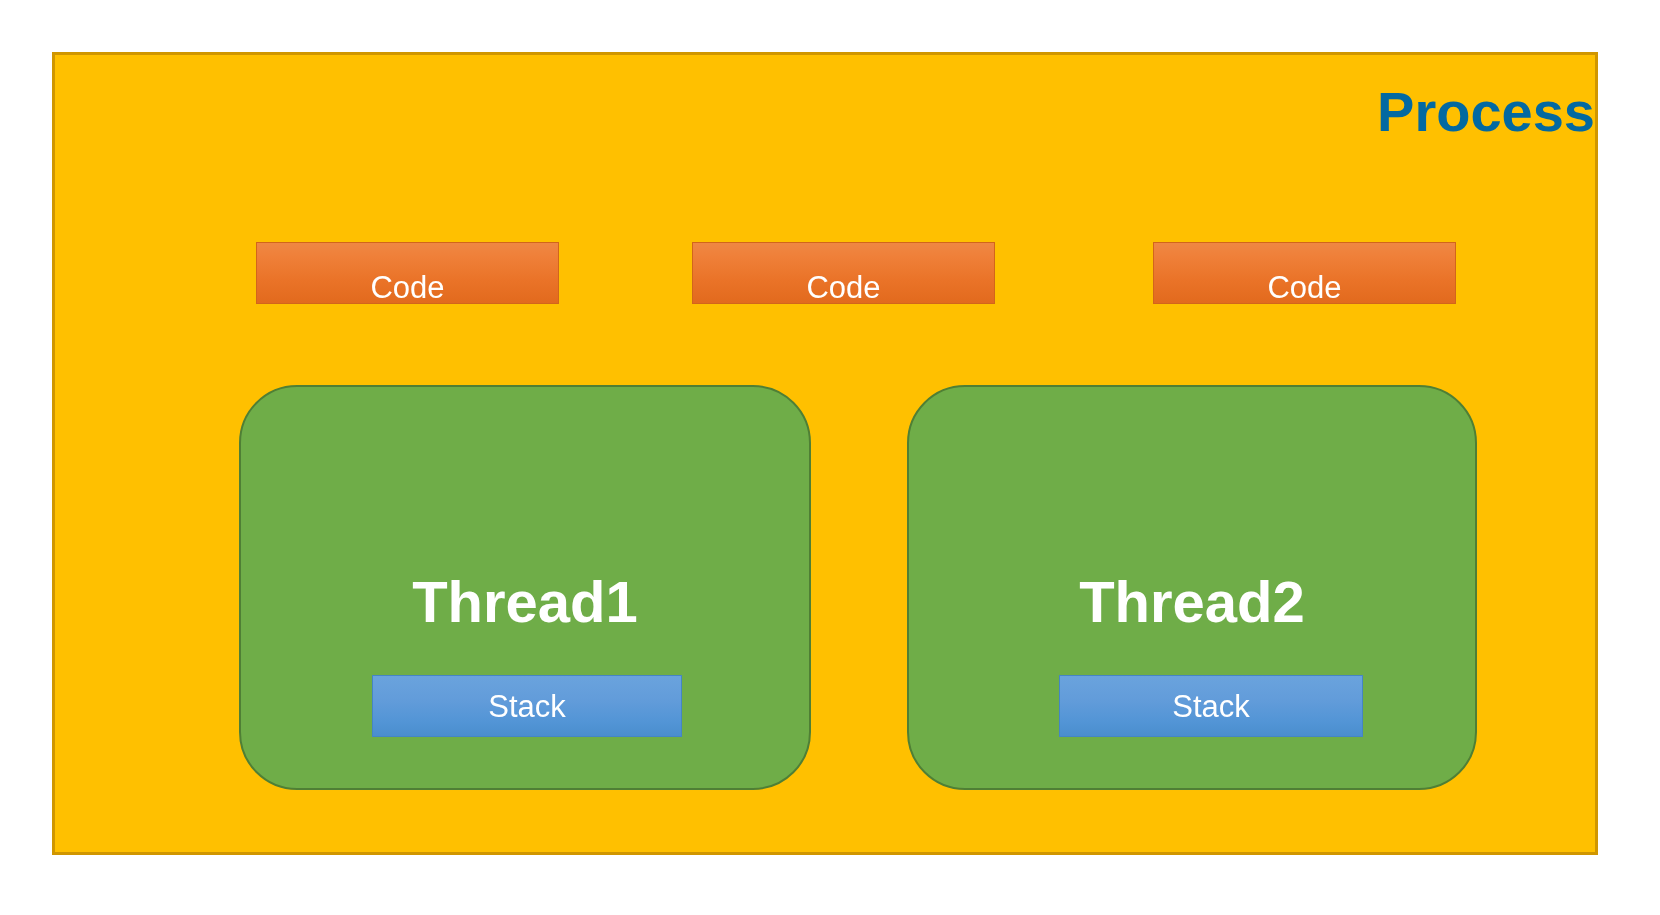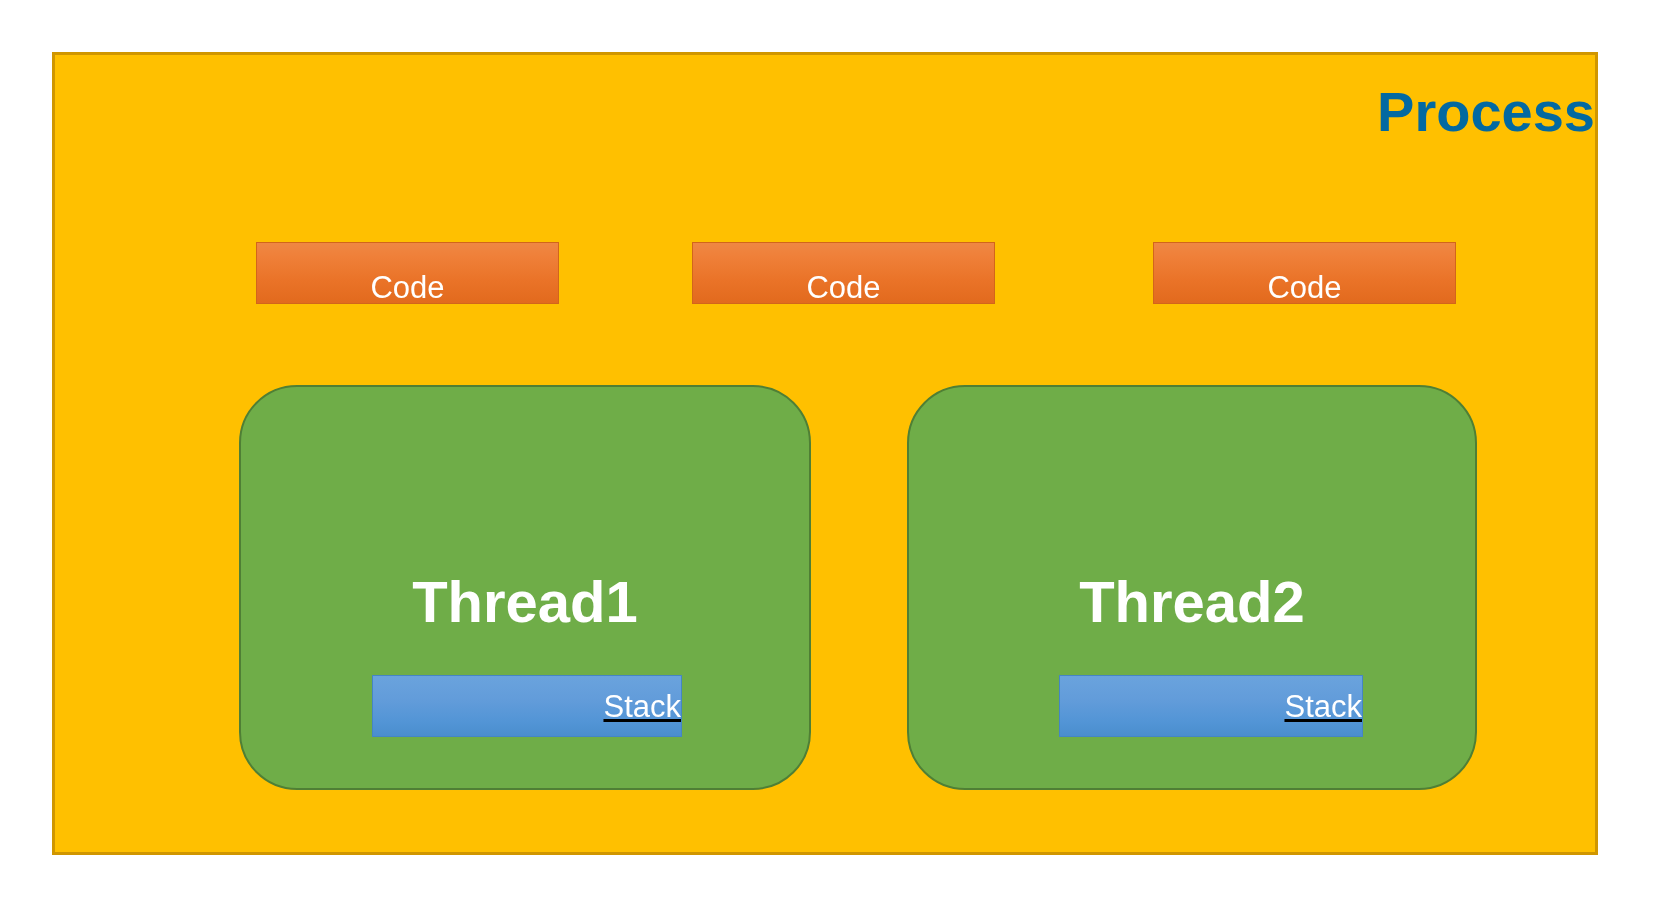--- a/index.html
+++ b/index.html
@@ -97,22 +97,21 @@
   
   .stack {
     position: absolute;
     top: 288px;
     height: 62px;
     background: linear-gradient(to bottom, #6aa3dd 0%, #629cda 40%, #5395d6 75%, #4a8ece 100%);
     border: 1px solid #4585c4;
     box-sizing: border-box;
     display: flex;
     align-items: center;
-    justify-content: flex-end;
-    text-decoration: underline;
+    justify-content: center;
   }
   .stack-label {
     color: #ffffff;
     font-size: 31px;
     font-weight: normal;
     line-height: 1;
   }
   .thread1 .stack { left: 131px; width: 310px; }
   .thread2 .stack { left: 150px; width: 304px; }
 </style>

